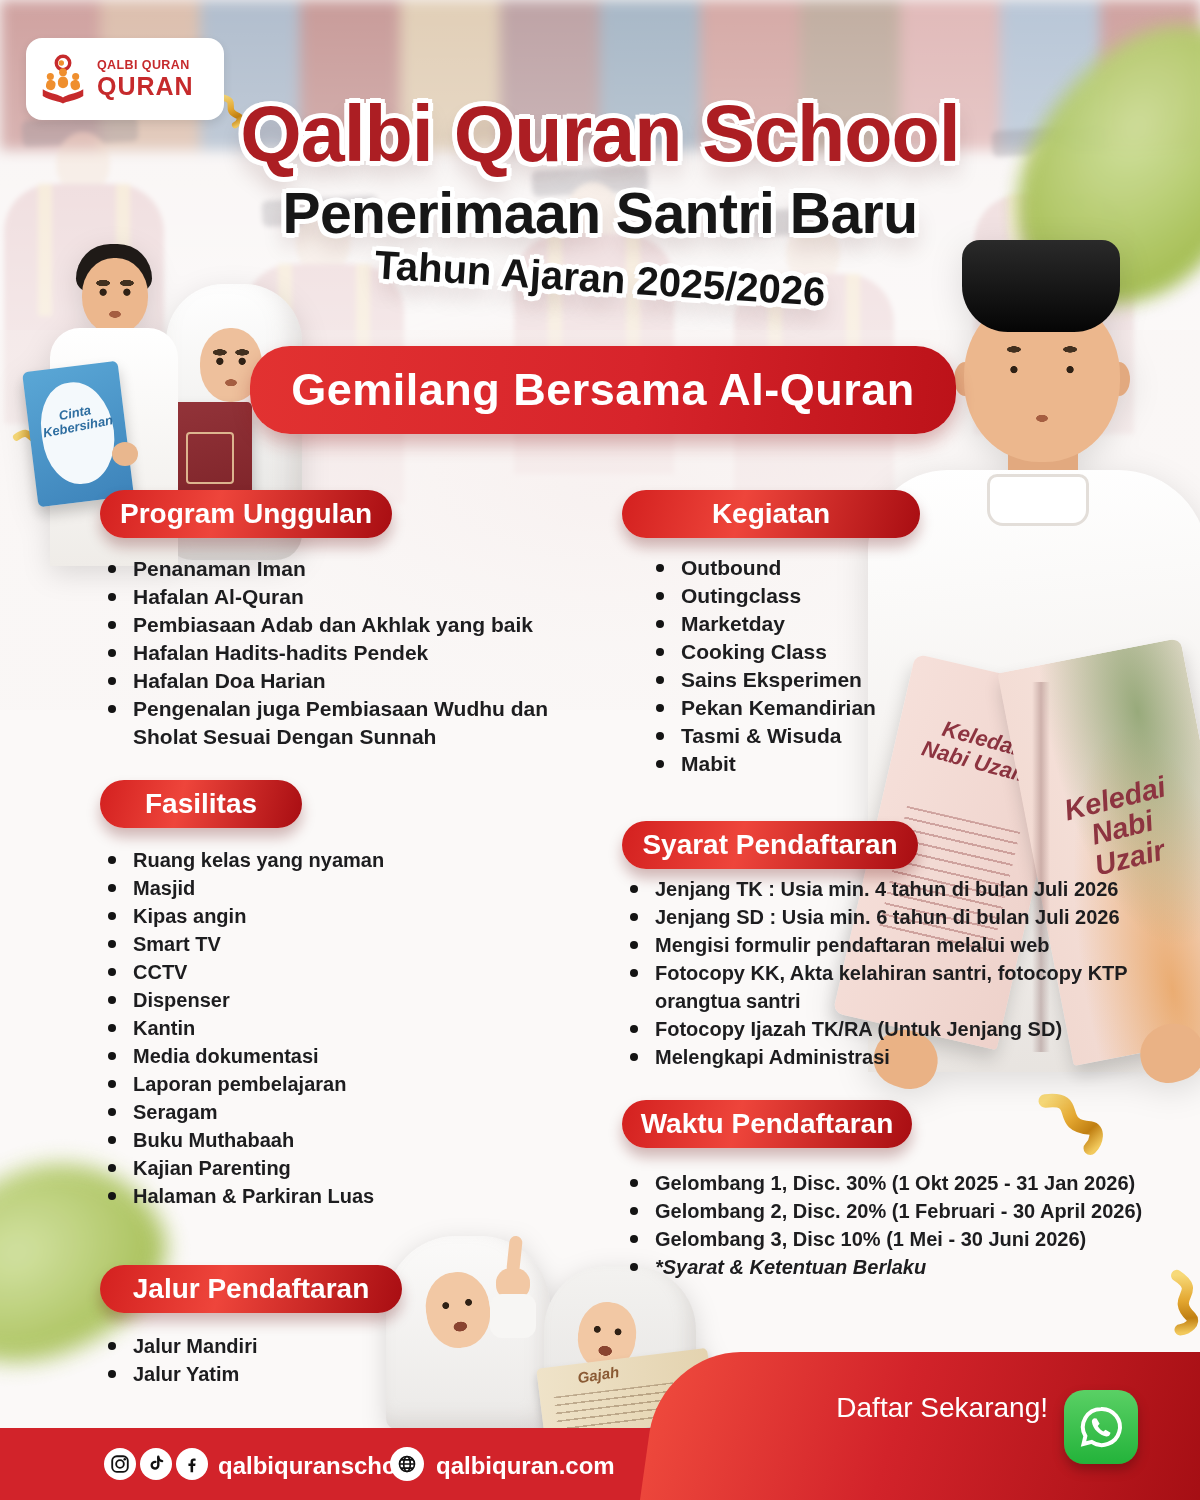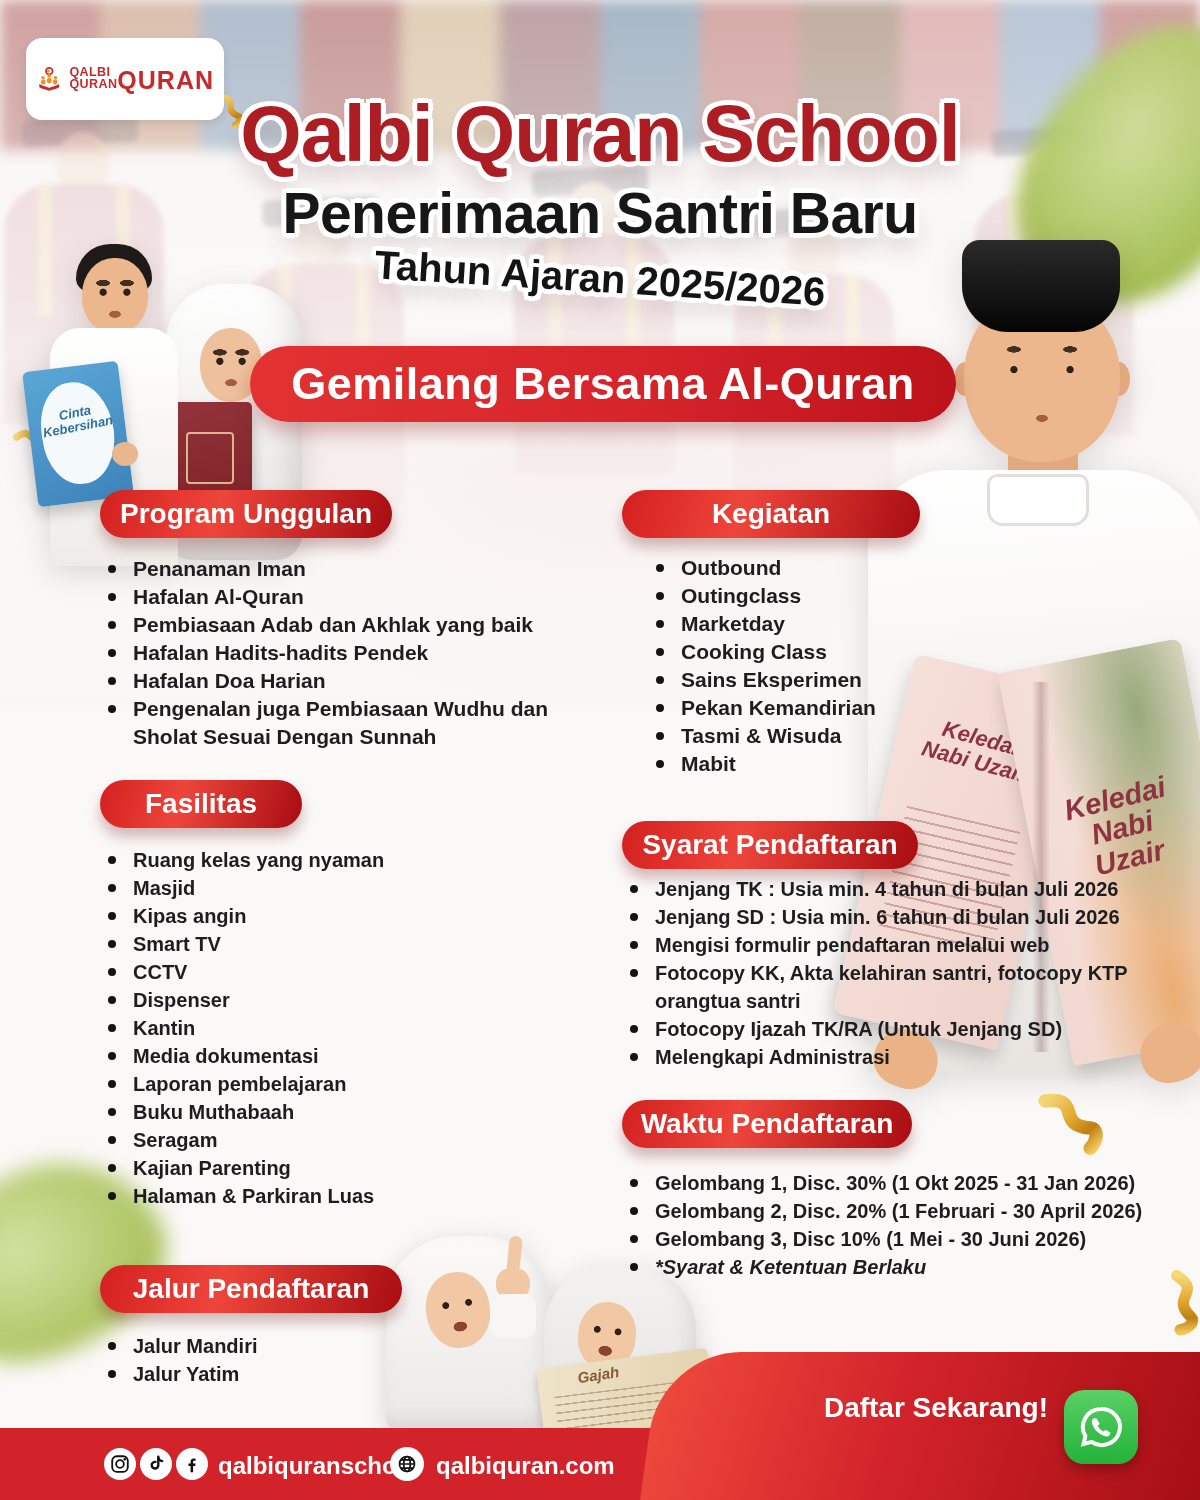--- a/index.html
+++ b/index.html
@@ -118,34 +118,34 @@
   .girlsB .tanbook{position:absolute;left:168px;top:136px;width:172px;height:72px;transform:rotate(-7deg);
     background:linear-gradient(100deg,#efe3c9,#e3d2ae);border-radius:5px;box-shadow:0 6px 10px rgba(0,0,0,.18);}
   .girlsB .tanbook::after{content:"";position:absolute;left:14px;top:30px;width:120px;height:34px;
     background:repeating-linear-gradient(180deg,rgba(120,90,60,.4) 0 1.5px,transparent 1.5px 8px);}
   .girlsB .tanbook span{position:absolute;left:40px;top:4px;width:90px;font-style:italic;font-weight:bold;
     font-size:15px;color:#8a5a34;transform:rotate(-2deg);}
 
   
   .logoCard{position:absolute;left:26px;top:38px;width:198px;height:82px;background:#fff;border-radius:16px;
     box-shadow:0 4px 10px rgba(0,0,0,.1);display:flex;align-items:center;gap:7px;padding:0 10px;z-index:3;box-sizing:border-box;}
-  .logoText{display:flex;flex-direction:row;line-height:1;}
+  .logoText{display:flex;flex-direction:column;line-height:1;}
   .logoText .l1{font-size:12.5px;font-weight:bold;color:#c62a2c;letter-spacing:.4px;}
   .logoText .l2{font-size:25px;font-weight:bold;color:#c62a2c;letter-spacing:1px;margin-top:2px;}
 
   
   .ow{text-shadow:5px 0 0 #fff,-5px 0 0 #fff,0 5px 0 #fff,0 -5px 0 #fff,
       4px 4px 0 #fff,-4px 4px 0 #fff,4px -4px 0 #fff,-4px -4px 0 #fff,0 14px 22px rgba(60,10,10,.22);}
   .title{position:absolute;left:0;right:0;top:88px;margin:0;text-align:center;z-index:2;
     font-size:79px;font-weight:bold;color:#ac1e23;letter-spacing:-1px;}
   .subtitle{position:absolute;left:0;right:0;top:180px;margin:0;text-align:center;z-index:2;
     font-size:57px;font-weight:bold;color:#171717;letter-spacing:-.5px;}
   .yearline{position:absolute;left:0;right:0;top:256px;text-align:center;z-index:2;
     font-size:40px;font-weight:bold;color:#141414;transform:rotate(3.5deg);}
-  .banner{position:absolute;left:250px;top:346px;width:706px;height:76px;border-radius:40px;z-index:2;
+  .banner{position:absolute;left:250px;top:346px;width:706px;height:88px;border-radius:40px;z-index:2;
     background:linear-gradient(95deg,#e23231 0%,#d7242b 55%,#bc1219 100%);
     box-shadow:0 10px 18px rgba(140,20,20,.3);display:flex;align-items:center;justify-content:center;
     color:#fff;font-size:45px;font-weight:bold;letter-spacing:.5px;}
 
   
   .pill{position:absolute;height:48px;border-radius:26px;z-index:2;display:flex;align-items:center;justify-content:center;
     background:linear-gradient(105deg,#d3201f 0%,#ee453b 40%,#a80d12 100%);
     color:#fff;font-weight:bold;font-size:28px;box-shadow:0 9px 14px rgba(100,10,10,.28);}
   .pill.program{left:100px;top:490px;width:292px;}
   .pill.kegiatan{left:622px;top:490px;width:298px;}
@@ -173,21 +173,21 @@
     display:flex;align-items:center;justify-content:center;top:1448px;z-index:5;}
   .sicon svg{width:22px;height:22px;}
   .sicon.i1{left:104px}.sicon.i2{left:140px}.sicon.i3{left:176px}
   .sicon.globe{left:390px;width:34px;height:34px;top:1447px;}
   .handle{position:absolute;left:218px;top:1452px;color:#fff;font-weight:bold;font-size:24px;z-index:5;}
   .site{position:absolute;left:436px;top:1452px;color:#fff;font-weight:bold;font-size:24px;z-index:5;}
   .contactShape{position:absolute;right:-60px;bottom:0;width:620px;height:148px;z-index:5;
     background:linear-gradient(100deg,#ef4a3d 0%,#d2232a 40%,#9d0b10 100%);
     border-radius:80px 0 0 0;transform:skewX(-8deg);transform-origin:bottom left;}
   .contactText{position:absolute;right:152px;top:1392px;text-align:right;color:#fff;z-index:6;}
-  .contactText .cta{font-size:28px;font-weight:bold;line-height:32px;}
+  .contactText .cta{font-size:28px;font-weight:normal;line-height:32px;}
   .contactText .phone{font-size:31px;font-weight:bold;line-height:36px;margin-top:3px;}
   .waBadge{position:absolute;left:1064px;top:1390px;width:74px;height:74px;border-radius:20px;z-index:6;
     background:linear-gradient(180deg,#5ad065,#23b33a);display:flex;align-items:center;justify-content:center;
     box-shadow:0 6px 12px rgba(0,0,0,.25);}
   .waBadge svg{width:56px;height:56px;}
   .hiddenDefs{position:absolute;width:0;height:0;}
 </style>
 </head>
 <body>
 
@@ -376,22 +376,22 @@
   <ul class="blist lst-fasilitas">
       <li>Ruang kelas yang nyaman</li>
       <li>Masjid</li>
       <li>Kipas angin</li>
       <li>Smart TV</li>
       <li>CCTV</li>
       <li>Dispenser</li>
       <li>Kantin</li>
       <li>Media dokumentasi</li>
       <li>Laporan pembelajaran</li>
+      <li>Seragam</li>
       <li>Buku Muthabaah</li>
-      <li>Seragam</li>
       <li>Kajian Parenting</li>
       <li>Halaman &amp; Parkiran Luas</li>
     </ul>
 
   <div class="pill syarat">
       <span>Syarat Pendaftaran</span>
     </div>
   <ul class="blist lst-syarat">
       <li>Jenjang TK : Usia min. 4 tahun di bulan Juli 2026</li>
       <li>Jenjang SD : Usia min. 6 tahun di bulan Juli 2026</li>

